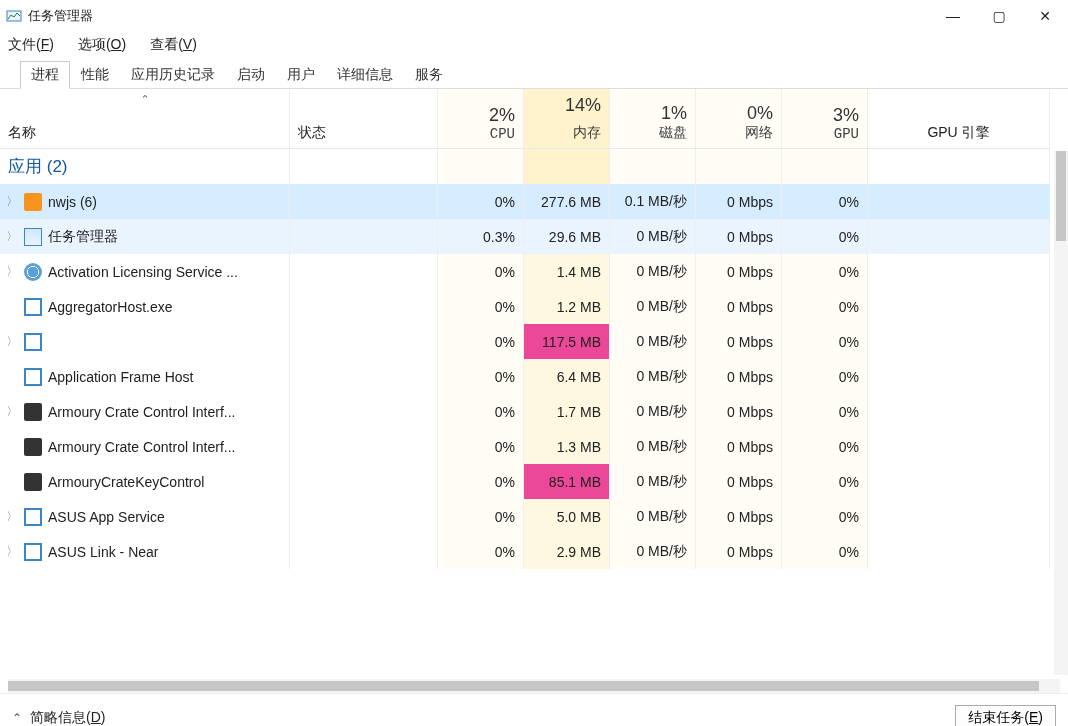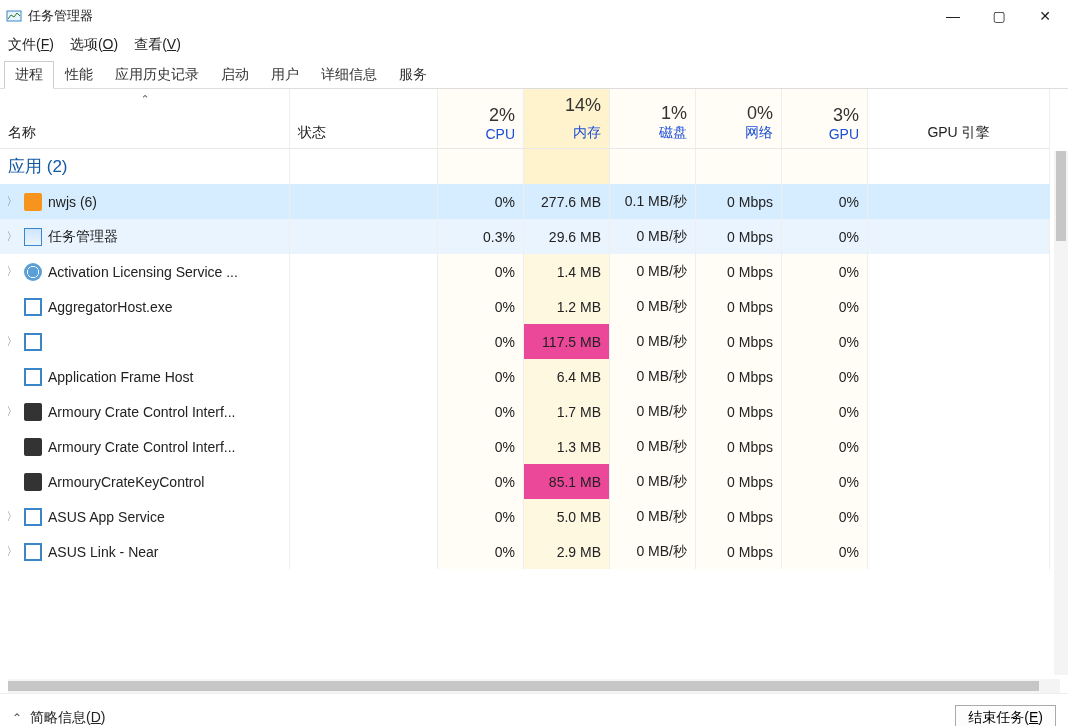--- a/index.html
+++ b/index.html
@@ -2,35 +2,35 @@
 <html><head>
 <meta charset="utf-8">
 <style>
   * { box-sizing: border-box; }
   html, body { margin:0; padding:0; width:1068px; height:726px; font-family:"Microsoft YaHei","Segoe UI",sans-serif; font-size:14px; color:#222; background:#fff; overflow:hidden;}
   .titlebar { display:flex; align-items:center; height:32px; padding-left:6px; }
   .titlebar .appicon { width:16px; height:16px; margin-right:6px; display:flex;}
   .titlebar .title { flex:0 0 auto; font-size:13px;}
   .titlebar .spacer { flex:1;}
   .winbtn { width:46px; height:32px; display:flex; align-items:center; justify-content:center; font-size:14px; color:#222;}
-  .menubar { display:flex; gap:16px; padding:4px 8px 6px 8px; font-size:14px;}
+  .menubar { display:flex; gap:24px; padding:4px 8px 6px 8px; font-size:14px;}
   .menubar span u { text-decoration: underline;}
-  .tabs { display:flex; border-bottom:1px solid #ddd; padding-left:4px;}
+  .tabs { display:flex; border-bottom:1px solid #ddd; padding-left:20px;}
   .tab { padding:4px 10px; font-size:14px; color:#333; border:1px solid transparent; position:relative; top:1px;}
   .tab.selected { border:1px solid #ccc; border-bottom:1px solid #fff; background:#fff;}
   .content { position:relative; height:calc(726px - 32px - 30px - 30px - 48px); overflow:hidden;}
   .table { width:1050px; }
   .header-row { display:flex; height:60px; border-bottom:1px solid #e8e8e8;}
   .sort-indicator { position:absolute; top:4px; left:0; width:290px; text-align:center; color:#666; font-size:11px;}
   .hcell { border-right:1px solid #eee; display:flex; flex-direction:column; justify-content:flex-end; padding:6px 8px 6px 8px; font-size:14px;}
   .hcell.name { flex:0 0 290px; position:relative;}
   .hcell.status { flex:0 0 148px;font-family:Liberation Serif, serif;}
   .hcell.num { flex:0 0 86px; text-align:right;}
   .hcell.num .pct { color:#333; font-size:18px;}
-  .hcell.num .lbl { color:#1d4ed8;}
+  .hcell.num .lbl { color:#404040;font-family:Liberation Mono, monospace;}
   .hcell.gpuengine { flex:1;text-align:center; }
   .row { display:flex; height:35px; align-items:stretch;}
   .row .cell { display:flex; align-items:center; border-right:1px solid #eee;}
   .row .cell.name { flex:0 0 290px; padding-left:6px; gap:6px; white-space:nowrap; overflow:hidden;}
   .row .cell.status { flex:0 0 148px;}
   .row .cell.num { flex:0 0 86px; justify-content:flex-end; padding-right:8px;}
   .row .cell.gpuengine { flex:1; padding-left:8px;}
   .row.group .cell.name { color:#1259a3; font-size:17px; padding-left:8px;}
   .heat-l { background:#fff8e1;}
   .heat-m { background:#ec4899;}

